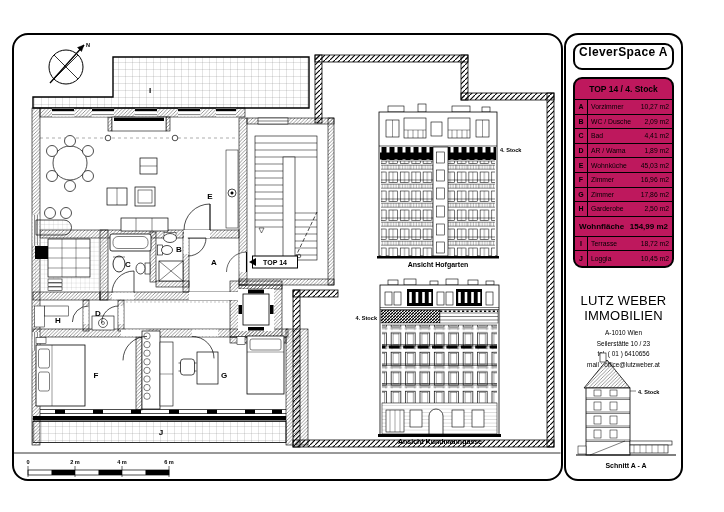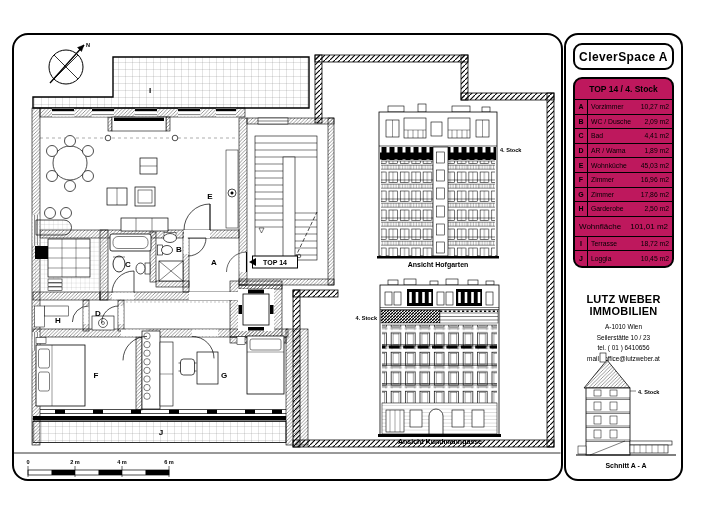--- a/index.html
+++ b/index.html
@@ -1,30 +1,30 @@
 <!DOCTYPE html>
 <html><head>
 <meta charset="utf-8">
 <style>
   *{box-sizing:border-box;margin:0;padding:0}
   body{width:724px;height:512px;background:#fff;font-family:"Liberation Sans",sans-serif;color:#000}
   .page{position:relative;width:724px;height:512px;background:#fff;overflow:hidden}
   .main-border{position:absolute;left:12px;top:33px;width:551px;height:448px;border:2.5px solid #000;border-radius:16px;background:#fff}
   .side-panel{position:absolute;left:564px;top:33px;width:119px;height:448px;border:2.5px solid #000;border-radius:14px;background:#fff}
-  .title-box{position:absolute;left:7px;right:7px;top:8px;height:27px;border:2.5px solid #000;border-radius:9px;display:flex;align-items:center;justify-content:center;font-weight:bold;font-size:12px;letter-spacing:.4px}
+  .title-box{position:absolute;left:7px;right:7px;top:8px;height:27px;border:2.5px solid #000;border-radius:9px;display:flex;justify-content:center;font-weight:bold;font-size:12px;letter-spacing:.4px}
   .table-box{position:absolute;left:7px;right:7px;top:42px;border:2.5px solid #000;border-radius:9px;overflow:hidden;background:#be185d}
   .tbl-header{height:21px;display:flex;align-items:center;justify-content:center;font-weight:bold;font-size:8.5px;border-bottom:1.2px solid #000}
   .row{display:flex;align-items:stretch;height:14.6px;border-bottom:1px solid #000;font-size:6.8px}
   .table-box .row:last-child{border-bottom:none}
   .ck{width:13px;display:flex;align-items:center;justify-content:center;font-weight:bold;border-right:1px solid #000;font-size:7px}
   .cn{flex:1;display:flex;align-items:center;padding-left:3px}
   .ca{display:flex;align-items:center;justify-content:flex-end;padding-right:3px}
-  .row.total{height:20px;font-weight:normal;font-size:8px;align-items:center;justify-content:space-between;padding:0 4px}
+  .row.total{height:20px;font-weight:bold;font-size:8px;align-items:center;justify-content:space-between;padding:0 4px}
   .contact{position:absolute;left:0;right:0;top:258px;text-align:center}
-  .company{font-weight:bold;font-size:11px;margin-bottom:5px;letter-spacing:.2px}
+  .company{font-weight:normal;font-size:13px;margin-bottom:5px;letter-spacing:.2px}
   .cline{font-size:6.4px;line-height:1.65}
   svg.overlay{position:absolute;left:0;top:0;pointer-events:none}
   .t-cap{font-weight:bold;font-size:7px}
   .t-room{font-weight:bold;font-size:8px}
   .t-small{font-weight:bold;font-size:5.6px}
   .t-scale{font-size:5.6px;font-weight:bold}
 </style>
 </head>
 <body>
 
@@ -73,21 +73,21 @@
           <div class="cn">Zimmer</div>
           <div class="ca">17,86 m2</div>
         </div>
       <div class="row">
           <div class="ck">H</div>
           <div class="cn">Garderobe</div>
           <div class="ca">2,50 m2</div>
         </div>
       <div class="row total">
           <span>Wohnfläche</span>
-          <span>101,01 m2</span>
+          <span>154,99 m2</span>
         </div>
       <div class="row">
           <div class="ck">I</div>
           <div class="cn">Terrasse</div>
           <div class="ca">18,72 m2</div>
         </div>
       <div class="row">
           <div class="ck">J</div>
           <div class="cn">Loggia</div>
           <div class="ca">10,45 m2</div>

